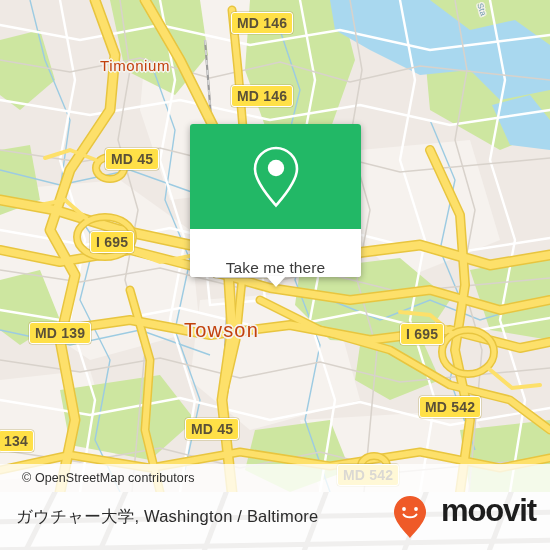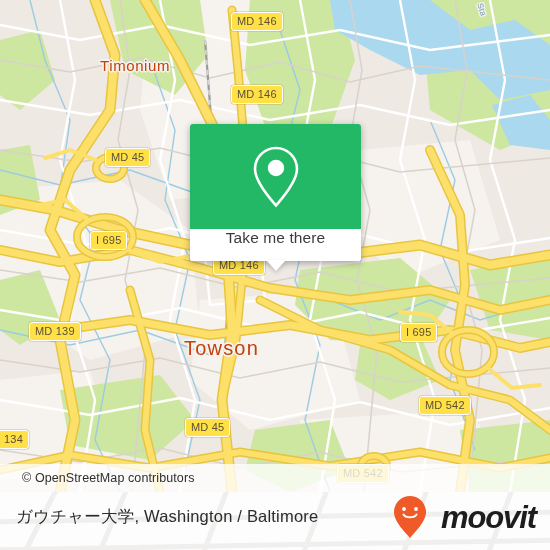--- a/index.html
+++ b/index.html
@@ -29,42 +29,42 @@
   }
   #map-svg { display: block; }
 
   
   .shield {
     position: absolute;
     background: #ffe047;
     border: 1.5px solid #ffffff;
     border-radius: 3px;
     color: #5a5038;
-    font-size: 11px;
-    font-weight: normal;
+    font-size: 14px;
+    font-weight: bold;
     line-height: 1;
     padding: 2.5px 5px 3px 5px;
     white-space: nowrap;
     letter-spacing: 0.2px;
     box-shadow: 0 0 0 0.5px rgba(170,150,60,0.55);
     font-family: "Liberation Sans", sans-serif;
   }
 
   
   .place-label {
     position: absolute;
     color: #c2410c;
     font-family: "Liberation Sans", sans-serif;
     white-space: nowrap;
     text-shadow:
       -1.6px 0 #f5f2ee, 1.6px 0 #f5f2ee, 0 -1.6px #f5f2ee, 0 1.6px #f5f2ee,
       -1.2px -1.2px #f5f2ee, 1.2px -1.2px #f5f2ee, -1.2px 1.2px #f5f2ee, 1.2px 1.2px #f5f2ee;
   }
   .place-town   { font-size: 15px; letter-spacing: 0.6px; }
-  .place-city   { font-size: 20px; letter-spacing: 1.2px; margin-top: 18px; }
+  .place-city   { font-size: 20px; letter-spacing: 1.2px; }
   .place-water  { font-size: 8px; color: #6a93ad; letter-spacing: .3px; }
 
   
   #popup-card {
     position: absolute;
     left: 190px;
     top: 124px;
     width: 171px;
     border-radius: 3px;
     box-shadow: 0 2px 7px rgba(0,0,0,0.32);
@@ -73,25 +73,25 @@
   }
   #popup-image {
     height: 105px;
     background: #22b866;
     border-radius: 3px 3px 0 0;
     display: flex;
     align-items: center;
     justify-content: center;
   }
   #popup-action {
-    height: 32px;
+    height: 48px;
     background: #ffffff;
     border-radius: 0 0 3px 3px;
     display: flex;
-    align-items: flex-start;
+    align-items: flex-end;
     justify-content: center;
     position: relative;
   }
   #popup-action-label {
     font-size: 15.5px;
     color: #3c3c3c;
     letter-spacing: .1px;
   }
   #popup-tail {
     position: absolute;
@@ -148,23 +148,22 @@
   #footer-title {
     position: relative;
     font-size: 16.5px;
     color: #2b2b2b;
     white-space: nowrap;
     letter-spacing: .2px;
   }
   #brand-logo {
     position: relative;
     display: flex;
-    align-items: center;
+    align-items: flex-start;
     gap: 14px;
-    font-style: italic;
   }
   #brand-wordmark {
     font-size: 31px;
     font-weight: bold;
     color: #1d1d1d;
     letter-spacing: -1.1px;
     line-height: 1;
   }
 </style>
 </head>

